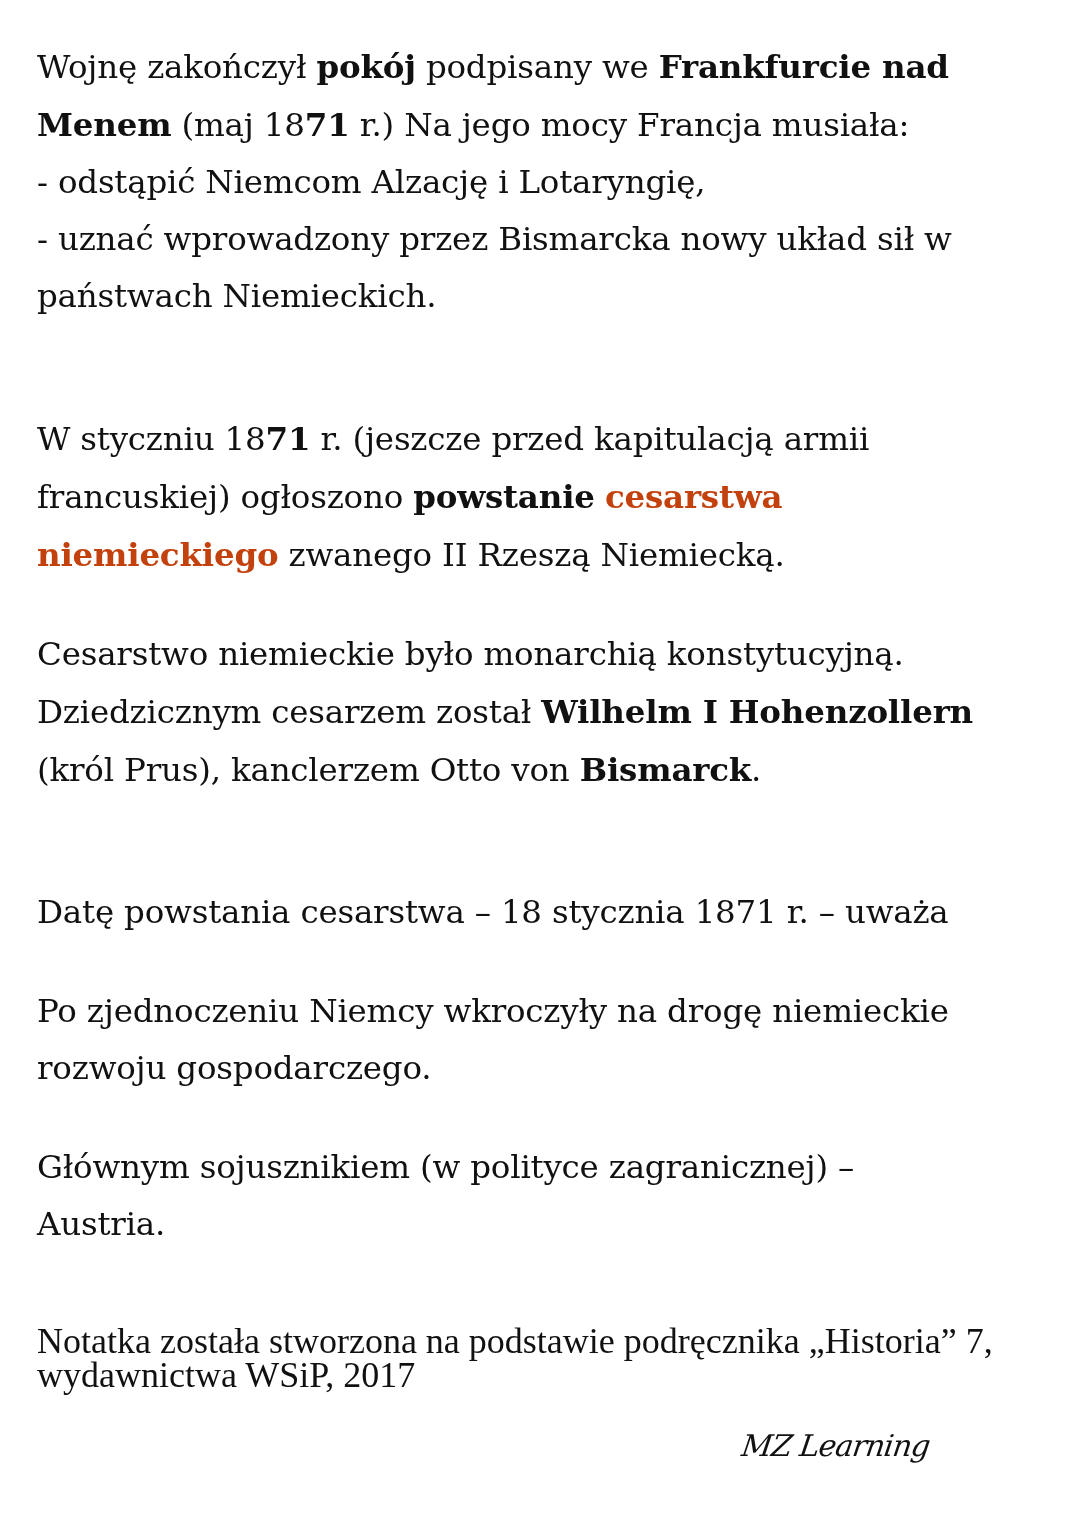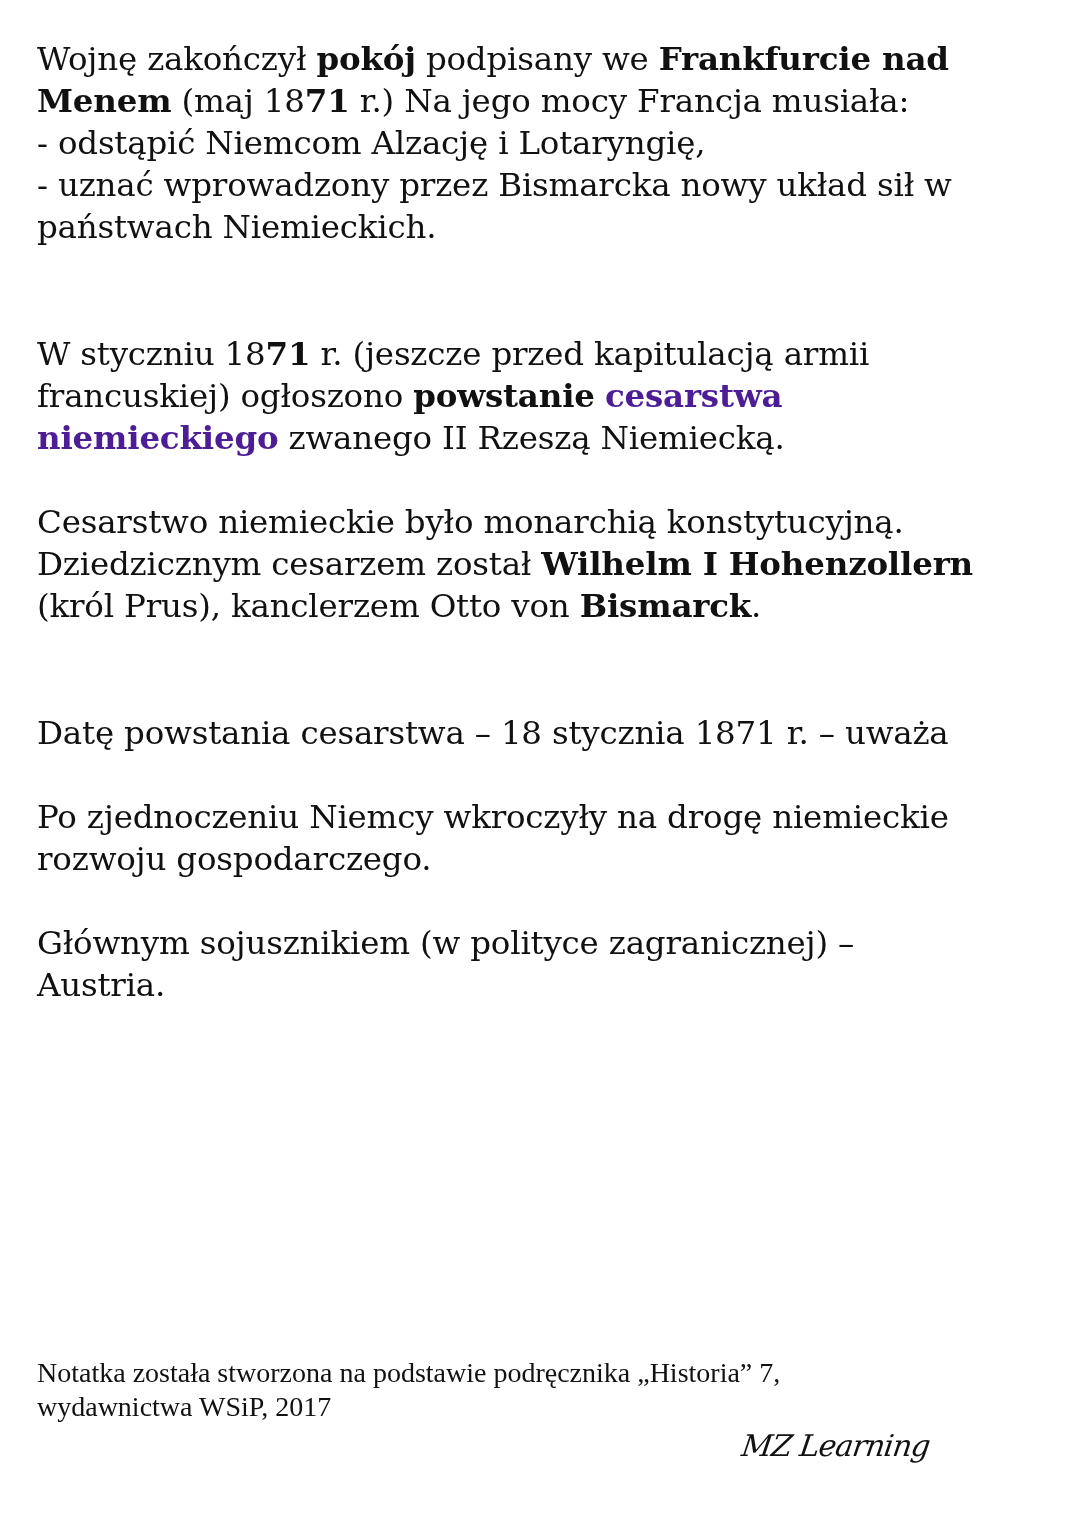--- a/index.html
+++ b/index.html
@@ -16,35 +16,35 @@
       font-family: "DejaVu Serif", "Liberation Serif", serif;
     }
     .page {
       position: absolute;
       left: 37px;
       top: 38px;
       width: 1020px;
     }
     .para {
       font-size: 32.5px;
-      line-height: 42px;
+      line-height: 57px;
       margin: 0;
       white-space: normal;
       letter-spacing: -0.2px;
     }
     .para .line { display: block; white-space: nowrap; }
     .b { font-weight: bold; }
     .u { text-decoration-thickness: 2px; text-underline-offset: 5px; }
-    .purple { color: #4c1d95; }
+    .purple { color: #c2410c; }
     .footer {
       position: absolute;
       left: 37px;
-      top: 1356px;
+      top: 1324px;
       font-family: "Liberation Serif", "DejaVu Serif", serif;
-      font-size: 28px;
+      font-size: 36px;
       line-height: 34px;
       color: #111;
     }
     .footer .line { display: block; white-space: nowrap; }
     .signature {
       position: absolute;
       left: 742px;
       top: 1428px;
       font-family: "DejaVu Serif", serif;
       font-style: italic;

